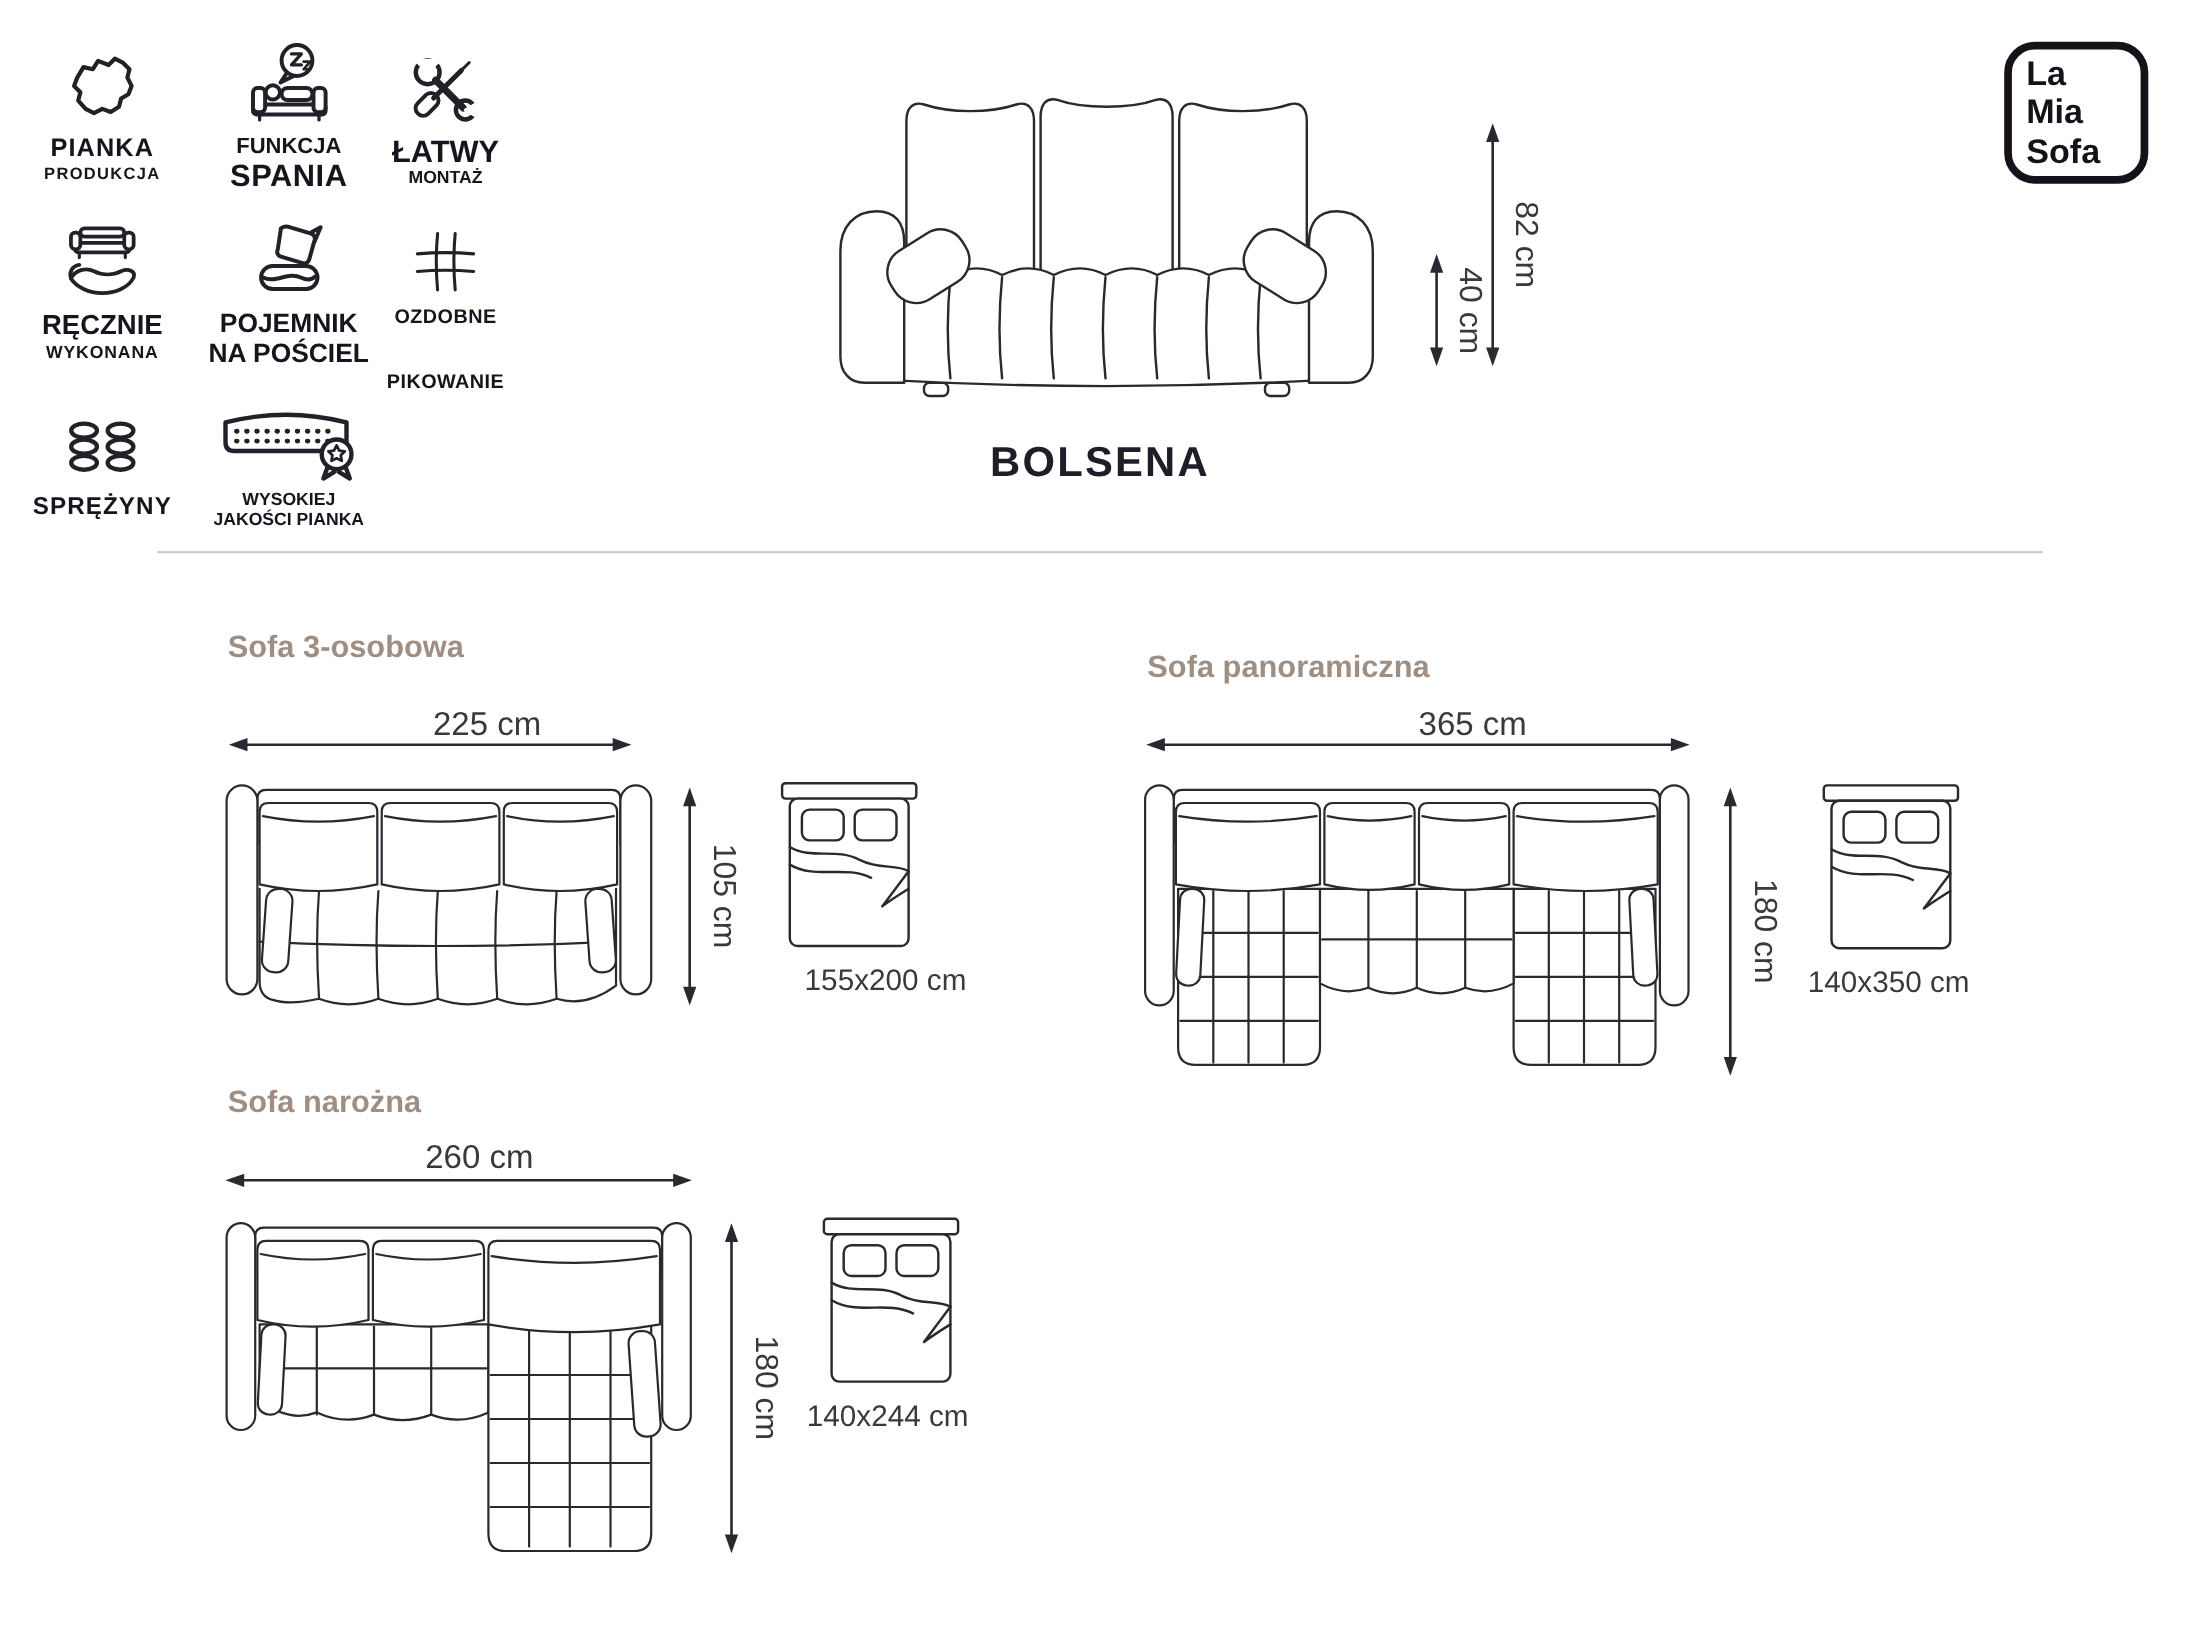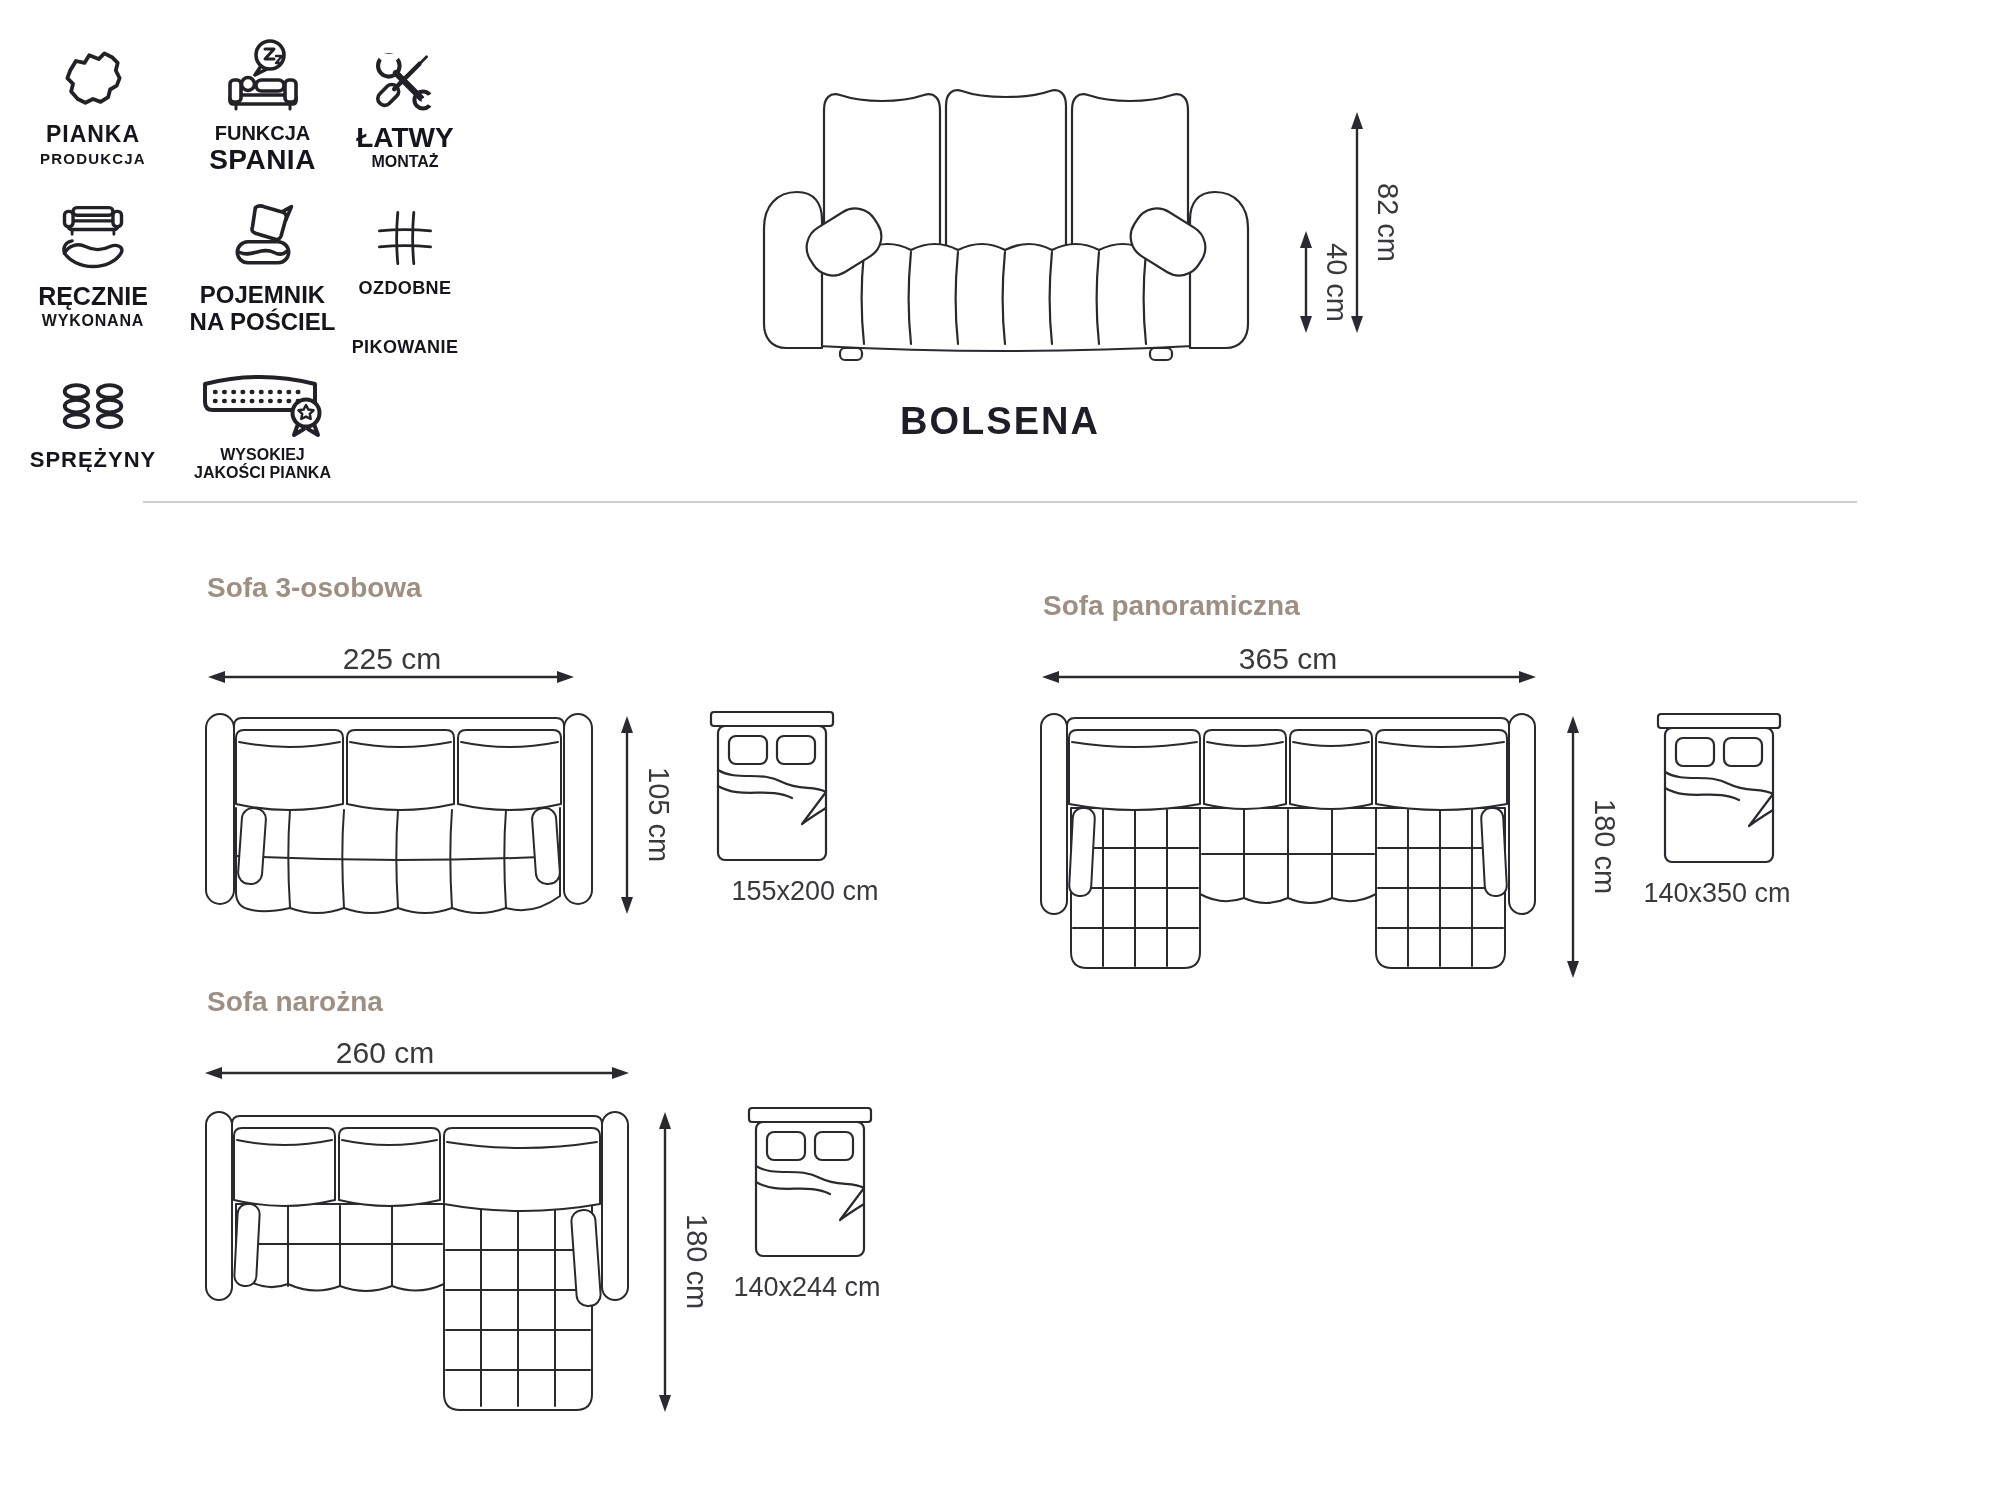--- a/index.html
+++ b/index.html
@@ -30,21 +30,21 @@
   .product-title{position:absolute;margin:0;text-align:center;font-size:38px;font-weight:800;
                  letter-spacing:2px;color:#201c28;}
   .logo{position:absolute;left:1822px;top:38px;width:131px;height:129px;border:7px solid #171219;
         border-radius:28px;box-sizing:border-box;padding:4px 0 0 13px;background:#fff;}
   .logo div{font-size:31px;font-weight:800;line-height:1.14;color:#171219;}
 
   .divider{position:absolute;left:143px;top:501px;width:1714px;height:0;border-top:2px solid #cdcdcd;}
 
   
   .v-title{position:absolute;margin:0;font-size:28px;font-weight:600;color:#9e8f82;}
-  .dim-label{position:absolute;text-align:center;font-size:30px;font-weight:400;color:#3a383e;}
+  .dim-label{position:absolute;text-align:right;font-size:30px;font-weight:400;color:#3a383e;}
   .bed-label{position:absolute;text-align:center;font-size:27px;font-weight:400;color:#3a383e;}
   .vlabel{position:absolute;writing-mode:vertical-rl;display:flex;align-items:center;justify-content:center;
           width:36px;font-size:29px;font-weight:400;color:#3a383e;}
   svg.arrow,svg.diagram{position:absolute;overflow:visible;}
 </style>
 </head>
 <body>
 
 <div class="canvas">
 
@@ -222,20 +222,25 @@
           <line x1="9" y1="5" x2="9" y2="216" stroke="#2a2930" stroke-width="2.4"></line>
       <polygon points="9,0 3,17 15,17"></polygon>
           <polygon points="9,221 3,204 15,204"></polygon>
         </g>
     </svg>
     <div class="vlabel" style="left:1369px;top:112px;height:221px">82 cm</div>
 
     <h1 class="product-title" style="left:800px;top:400px;width:400px">BOLSENA</h1>
   </div>
 
+  <div class="logo">
+    <div>La</div>
+    <div>Mia</div>
+    <div>Sofa</div>
+  </div>
 
   <div class="divider"></div>
 
   <section>
     <h2 class="v-title" style="left:207px;top:572px">Sofa 3-osobowa</h2>
     <div class="dim-label" style="left:292px;top:642px;width:200px">225 cm</div>
     <svg class="arrow" style="left:208px;top:668px" width="366" height="18">
       <g fill="#2a2930">
           <line x1="5" y1="9" x2="361" y2="9" stroke="#2a2930" stroke-width="2.4"></line>
       <polygon points="0,9 17,3 17,15"></polygon>

